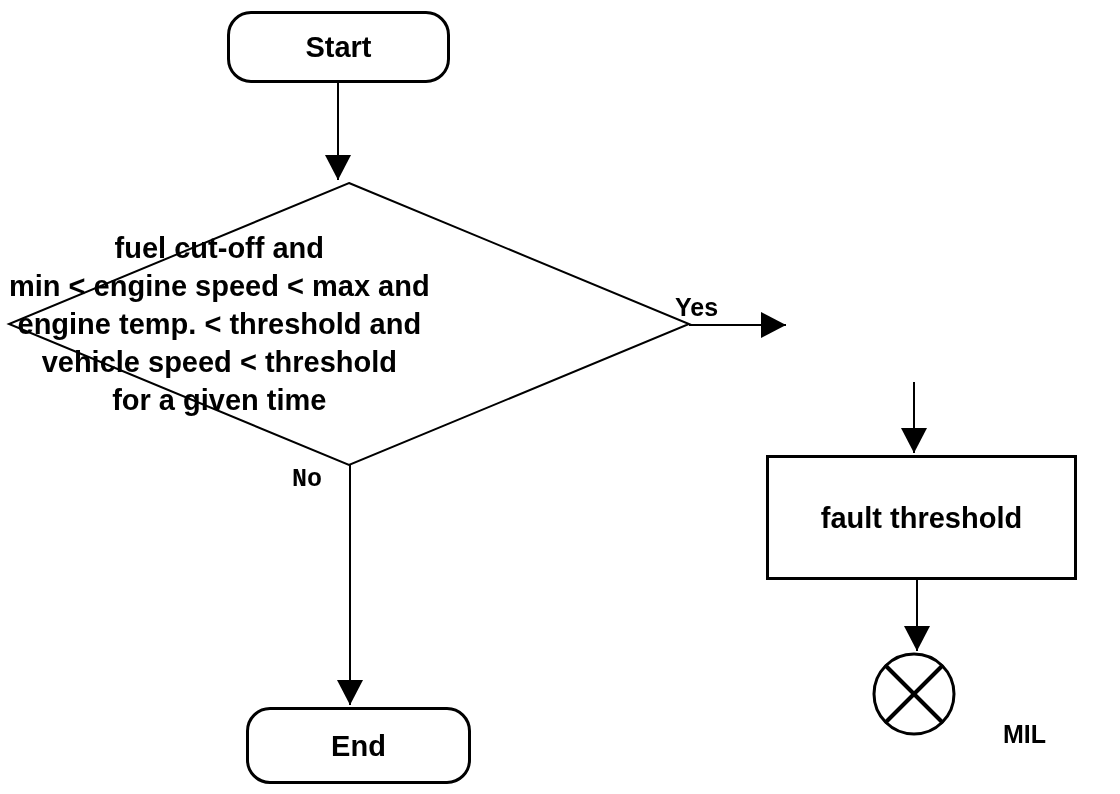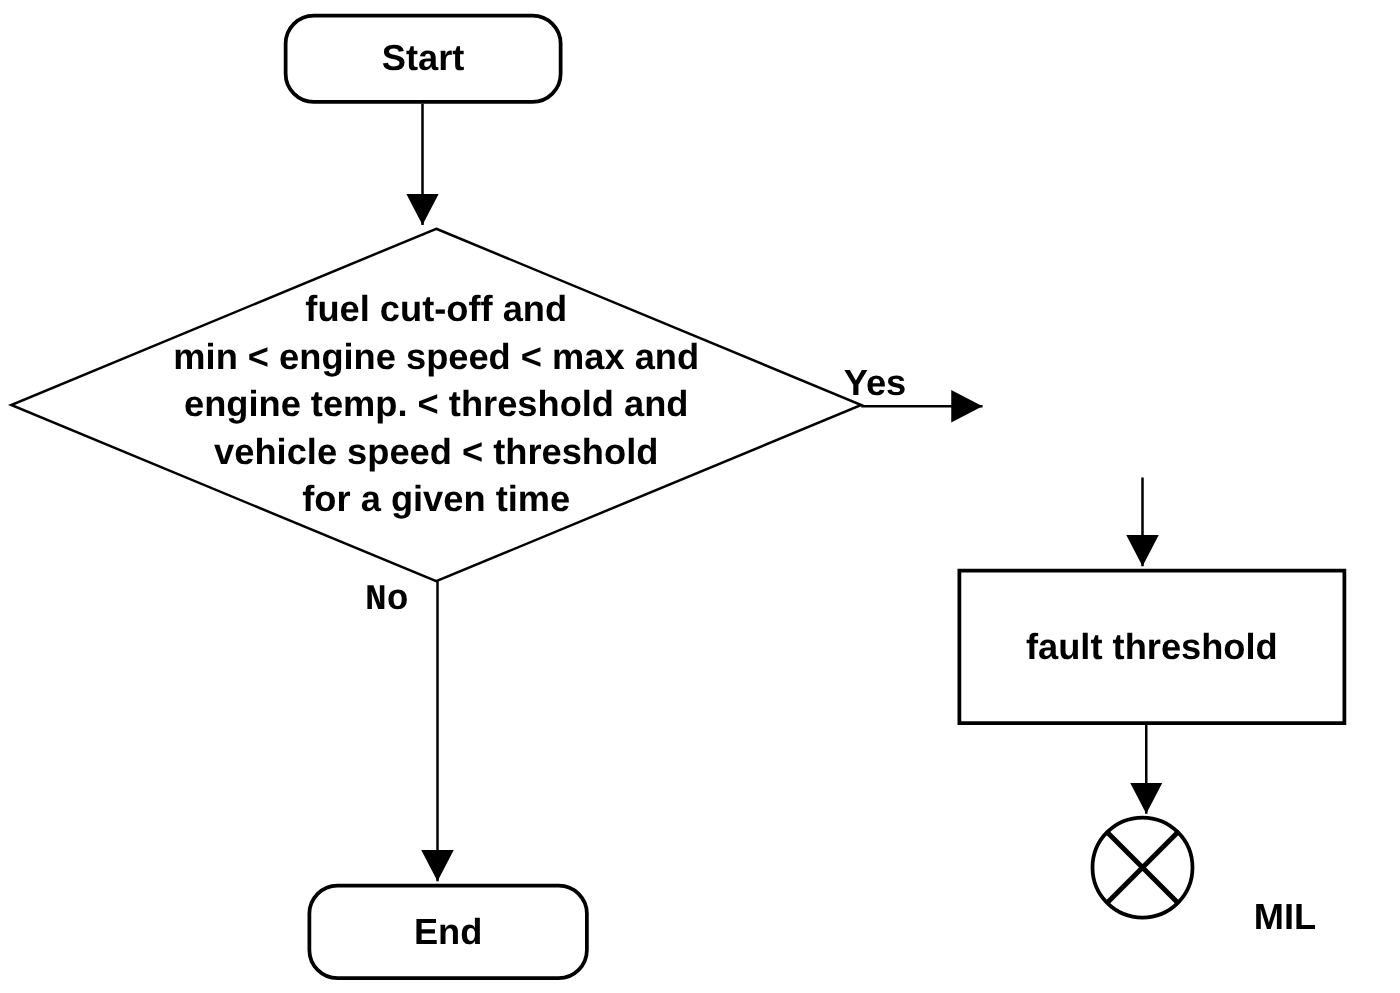--- a/index.html
+++ b/index.html
@@ -44,32 +44,31 @@
   #node-signal-fault     { left: 787px; top: 256px; width: 254px; height: 126px; }
   #node-fault-processing { left: 766px; top: 455px; width: 311px; height: 125px; }
   #decision-label {
     position: absolute;
     left: 9px;
     top: 183px;
     width: 680px;
     height: 282px;
     display: flex;
     align-items: center;
-    justify-content: center;
     text-align: center;
     white-space: pre-line;
     font-weight: bold;
     font-size: 29px;
     line-height: 38px;
     z-index: 2;
   }
   .edge-label, .free-label {
     position: absolute;
     font-weight: bold;
-    font-size: 29px;
+    font-size: 25px;
     line-height: 29px;
     z-index: 3;
     white-space: nowrap;
   }
   #label-yes { left: 675px; top: 293px; }
   #label-no  { left: 292px; top: 465px; font-family: Liberation Mono, monospace; }
   #label-mil { left: 1003px; top: 680px; margin-top: 40px; }
 </style>
 </head>
 <body>

